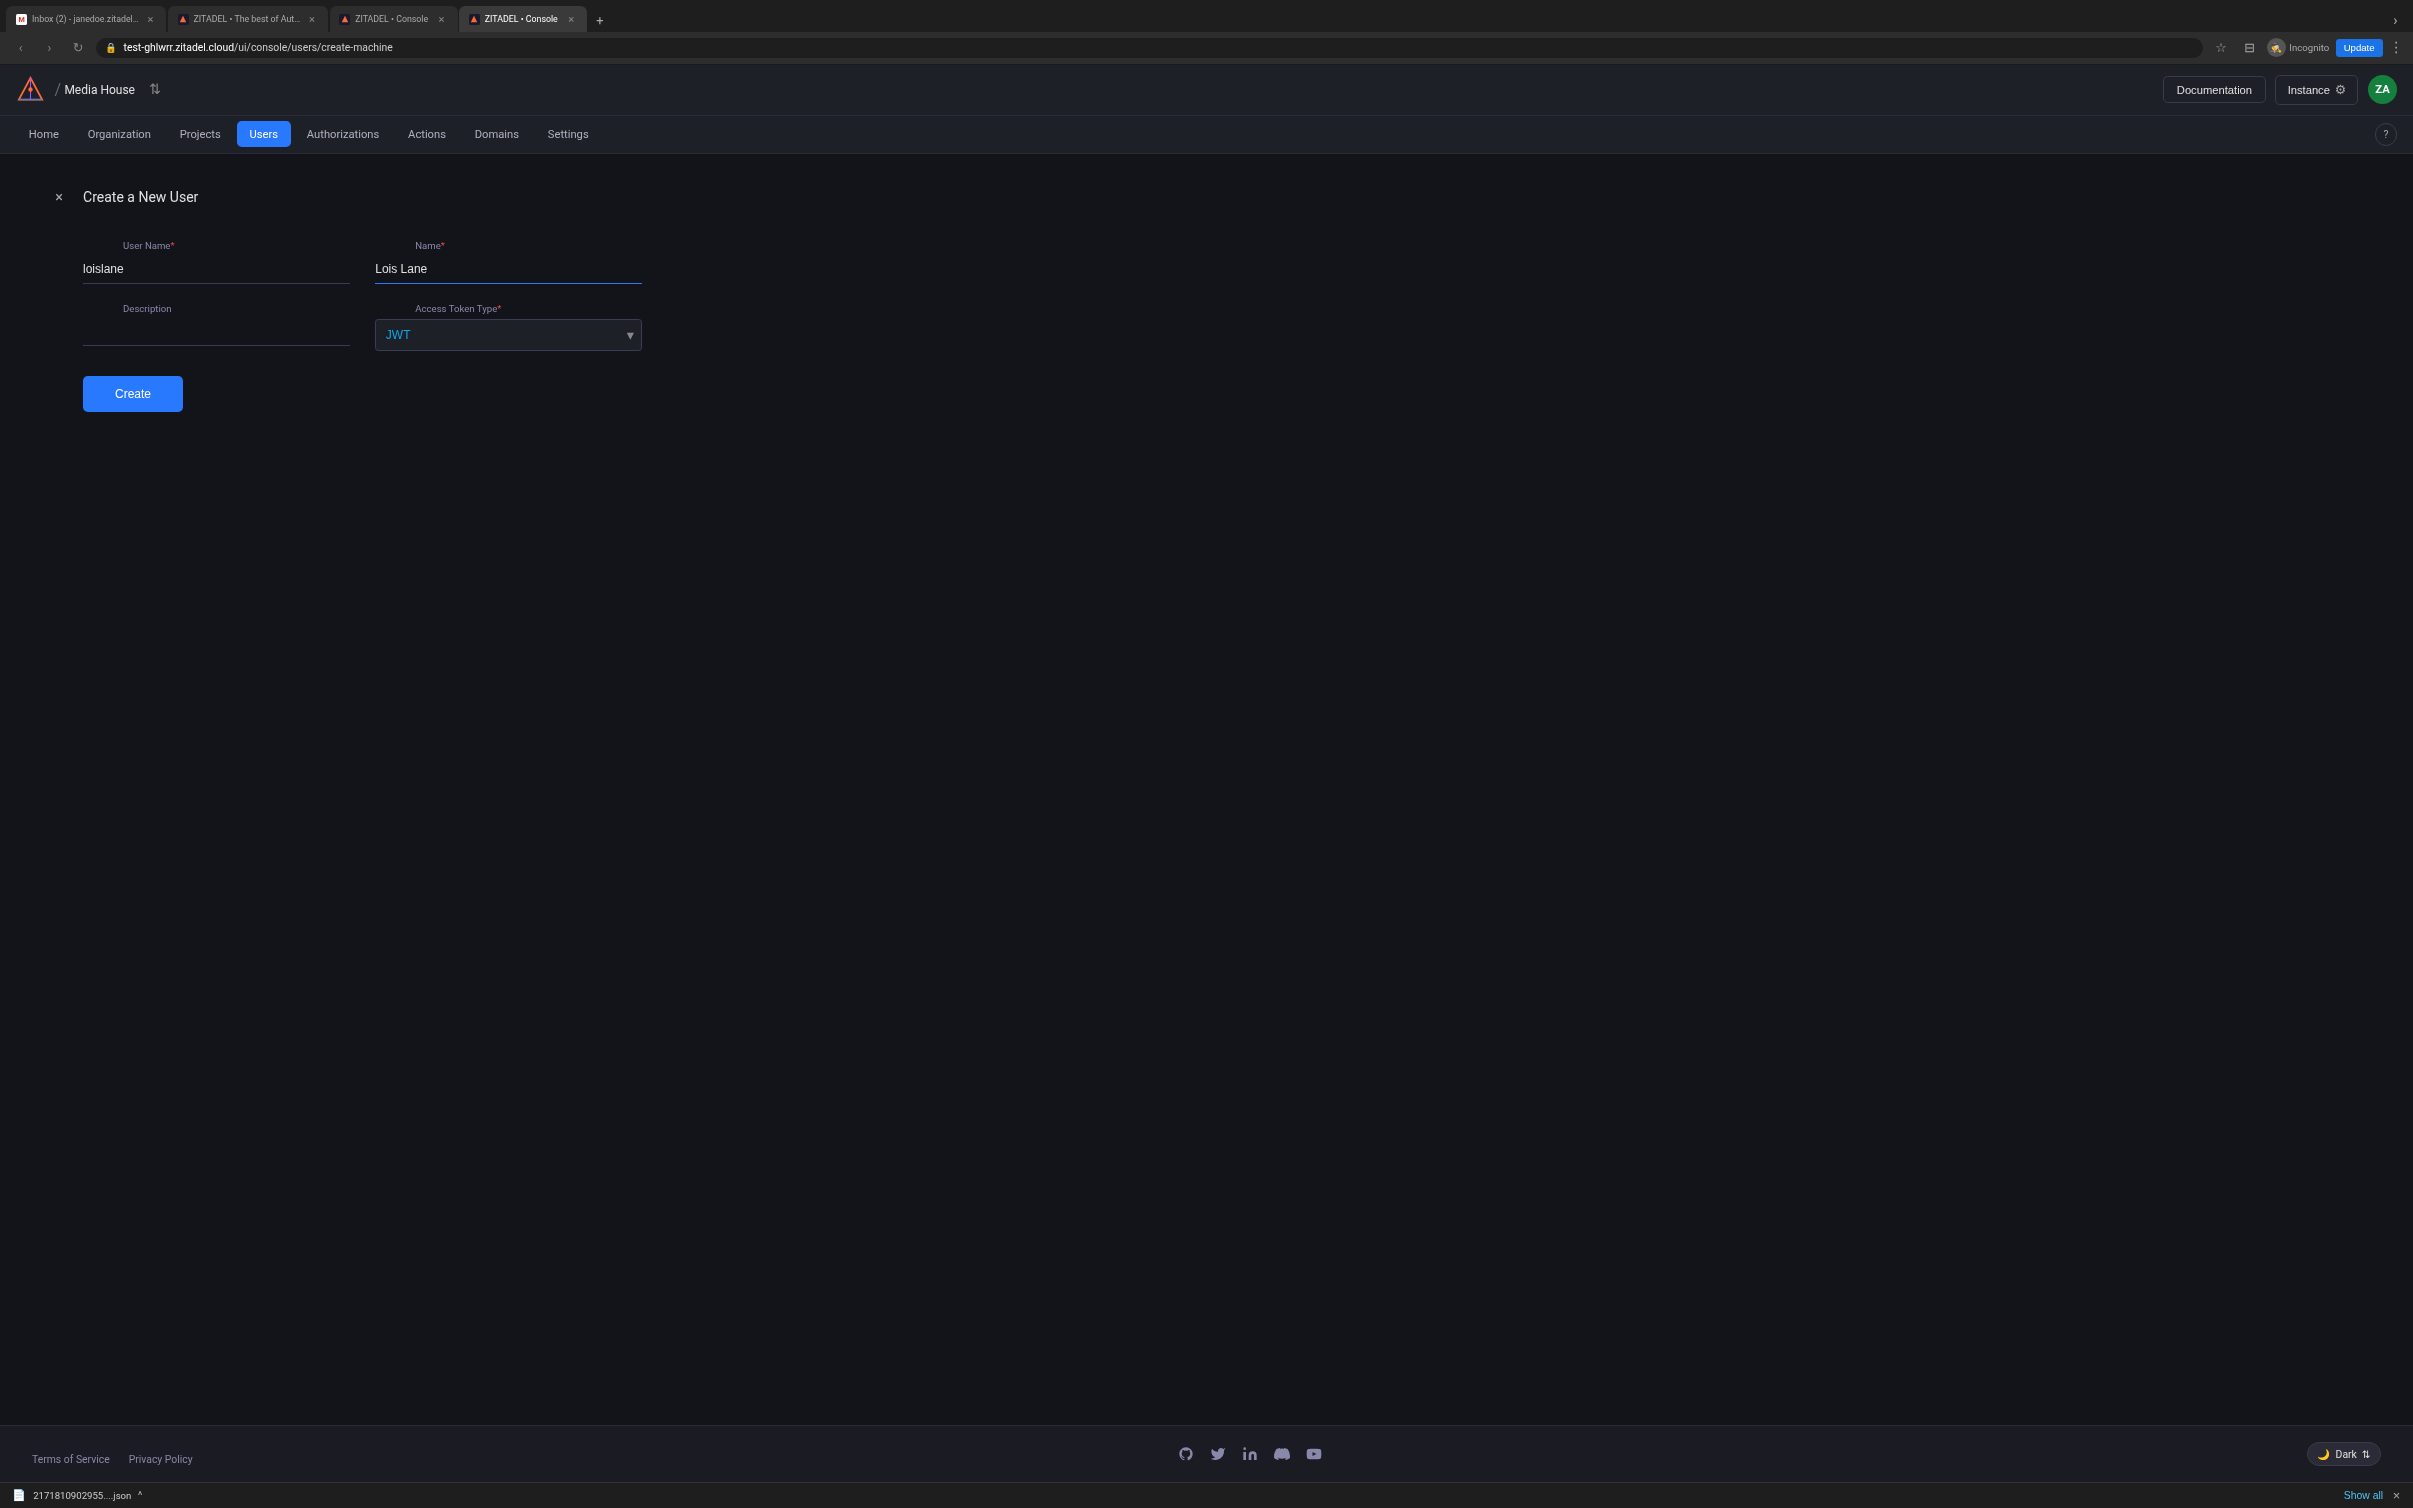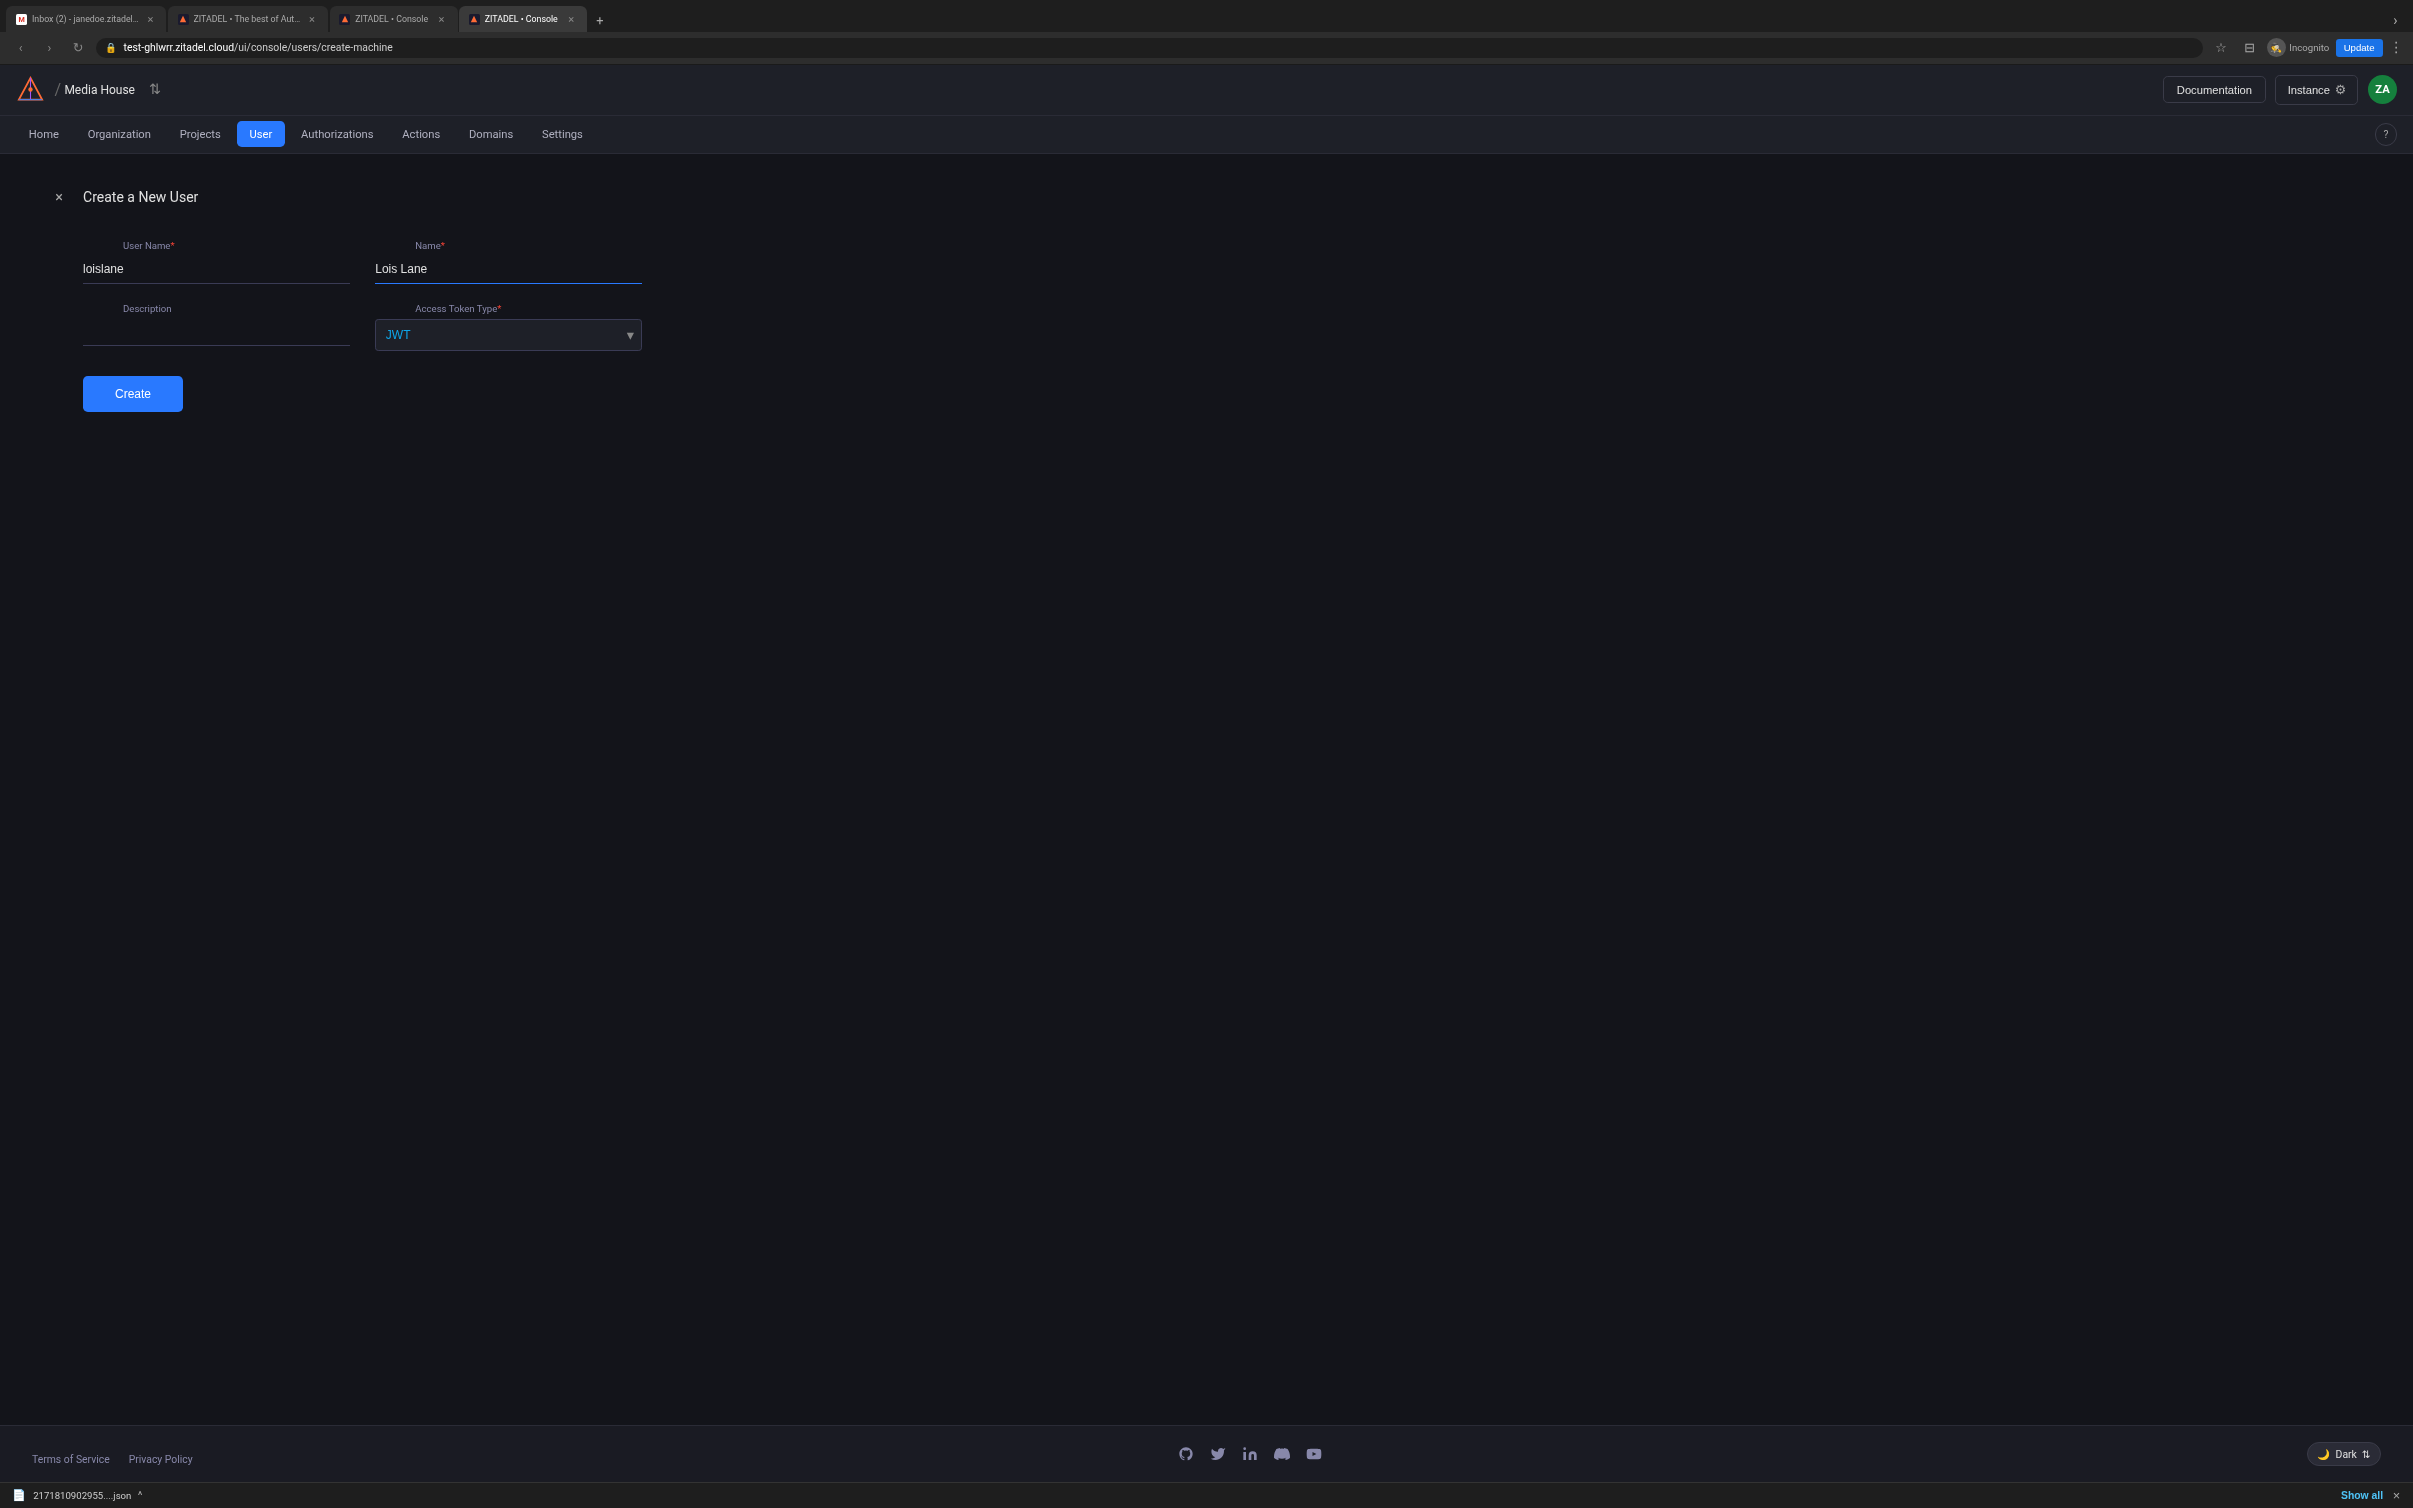--- a/index.html
+++ b/index.html
@@ -445,21 +445,20 @@
       color: #aaa;
       font-size: 11.2px;
     }
     .status-bar-spacer { flex: 1; }
     .show-all-btn {
       color: #4fc3f7;
       font-size: 10.4px;
       cursor: pointer;
       background: none;
       border: none;
-      font-weight: bold;
     }
     .status-close-btn {
       color: #aaa;
       font-size: 12.8px;
       cursor: pointer;
       background: none;
       border: none;
     }
   </style>
 </head>
@@ -555,21 +554,21 @@
       <span class="gear-icon">⚙</span>
     </button>
     <div class="user-avatar">ZA</div>
   </div>
 </div>
 
 <div class="app-nav">
   <a class="nav-item">Home</a>
   <a class="nav-item">Organization</a>
   <a class="nav-item">Projects</a>
-  <a class="nav-item active">User</a>
+  <a class="nav-item active">Users</a>
   <a class="nav-item">Authorizations</a>
   <a class="nav-item">Actions</a>
   <a class="nav-item">Domains</a>
   <a class="nav-item">Settings</a>
   <div class="nav-spacer"></div>
   <div class="help-btn">?</div>
 </div>
 
 <div class="main-content">
   <div class="page-header">

